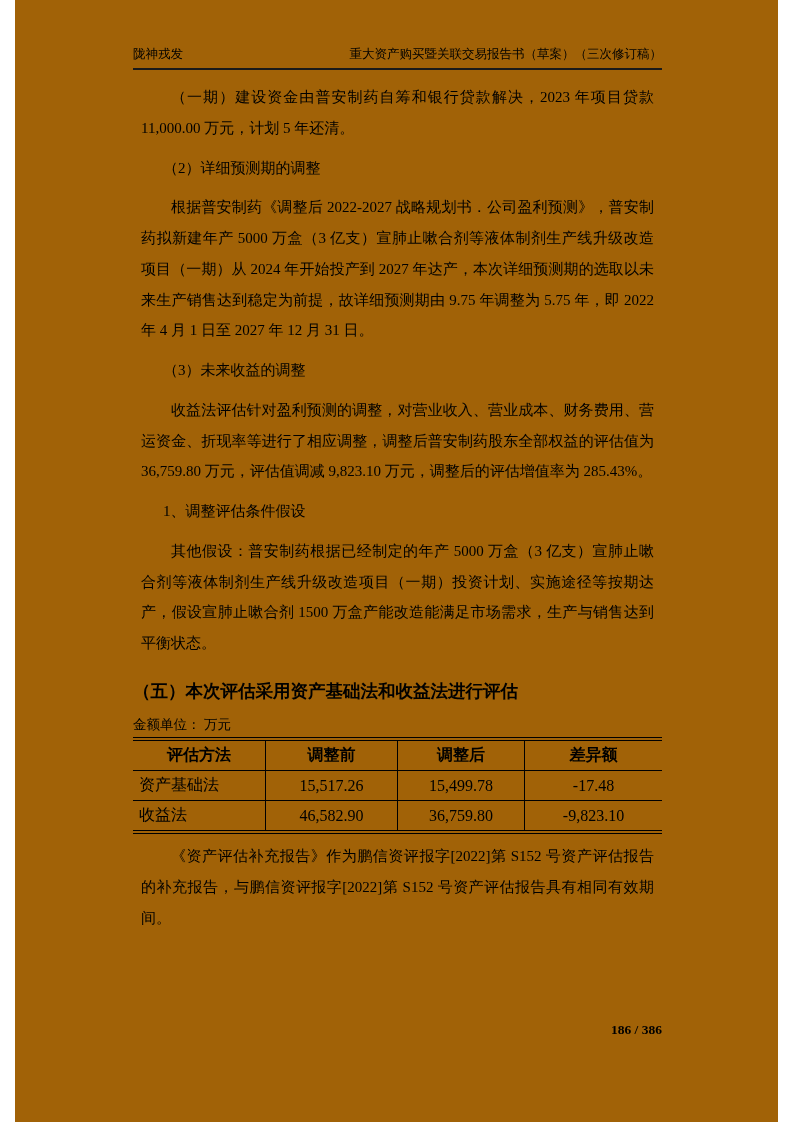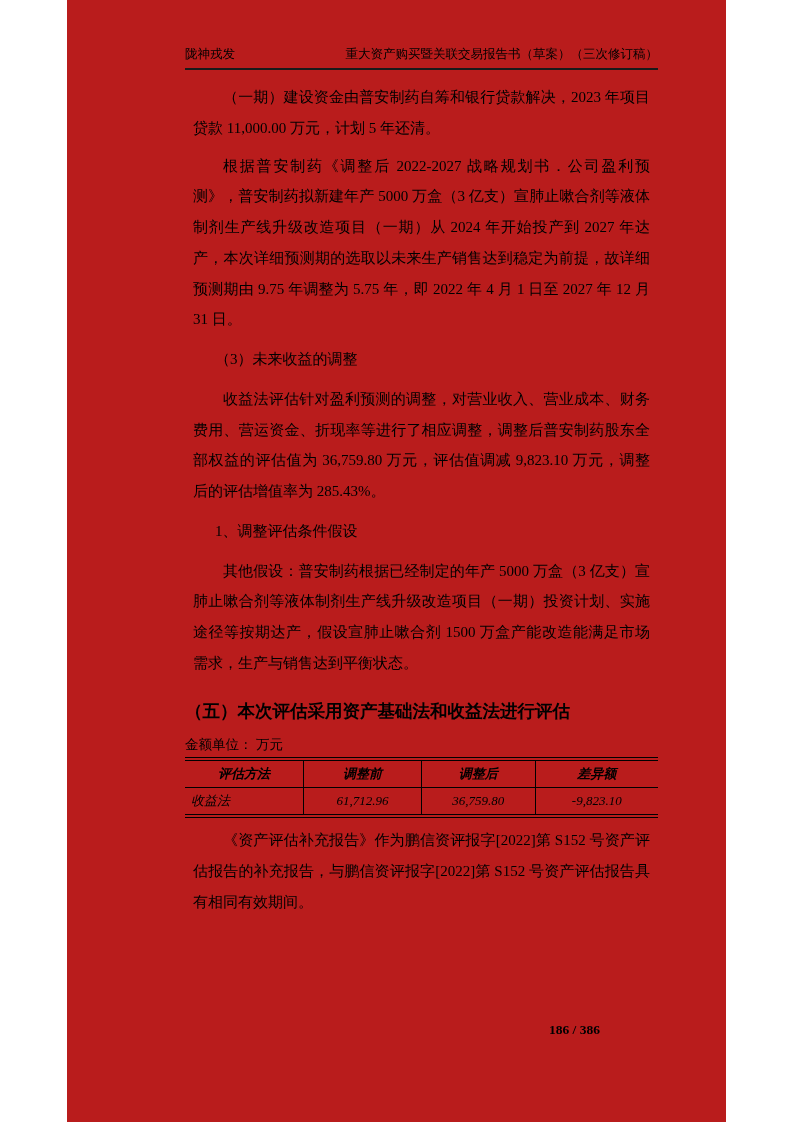--- a/index.html
+++ b/index.html
@@ -1,26 +1,26 @@
 <!DOCTYPE html>
 <html><head>
 <meta charset="utf-8">
 <style>
   * { margin: 0; padding: 0; box-sizing: border-box; }
   html, body { background: #ffffff; }
   .page {
     position: relative;
-    width: 659px;
+    width: 763px;
     height: 1122px;
     margin: 0 auto;
-    background: #b91c1c;
+    background: #a16207;
     color: #000;
     font-family: "Liberation Serif", "DejaVu Serif", serif;
     overflow: hidden;
-    padding: 46px 68px 0 118px;
+    padding: 46px 116px 0 118px;
   }
   .running-header {
     display: flex;
     justify-content: space-between;
     align-items: flex-end;
     font-size: 12.5px;
     padding-bottom: 5px;
     border-bottom: 2px solid #1a1a1a;
     margin-bottom: 12px;
   }
@@ -47,58 +47,58 @@
   .unit-note {
     font-size: 13.5px;
     text-align: left;
     margin: 4px 0 3px 0;
   }
   table.eval-table {
     width: 100%;
     border-collapse: collapse;
     border-top: 4px double #000;
     border-bottom: 4px double #000;
-    font-size: 13px;
-    font-style: italic;
+    font-size: 16px;
   }
   table.eval-table th, table.eval-table td {
     border: 1px solid #000;
     padding: 4px 6px;
   }
   table.eval-table tr > *:first-child { border-left: none; }
   table.eval-table tr > *:last-child { border-right: none; }
   table.eval-table th {
     font-family: "Liberation Sans", "DejaVu Sans", sans-serif;
     font-weight: bold;
     text-align: center;
     height: 29px;
   }
   table.eval-table td { height: 27px; }
   td.cell-method { text-align: left; padding-left: 4px; }
   td.cell-num { text-align: center; }
   .page-footer {
     position: absolute;
     top: 1022px;
-    right: 126px;
+    right: 116px;
     font-size: 13.5px;
     font-weight: bold;
   }
 </style>
 </head>
 <body>
 
 <div class="page">
 
   <div class="running-header">
     <span>陇神戎发</span>
     <span>重大资产购买暨关联交易报告书（草案）（三次修订稿）</span>
   </div>
 
   <p class="body-para">（一期）建设资金由普安制药自筹和银行贷款解决，2023 年项目贷款 11,000.00 万元，计划 5 年还清。</p>
 
+  <p class="sub-heading">（2）详细预测期的调整</p>
 
   <p class="body-para">根据普安制药《调整后 2022-2027 战略规划书．公司盈利预测》，普安制药拟新建年产 5000 万盒（3 亿支）宣肺止嗽合剂等液体制剂生产线升级改造项目（一期）从 2024 年开始投产到 2027 年达产，本次详细预测期的选取以未来生产销售达到稳定为前提，故详细预测期由 9.75 年调整为 5.75 年，即 2022 年 4 月 1 日至 2027 年 12 月 31 日。</p>
 
   <p class="sub-heading">（3）未来收益的调整</p>
 
   <p class="body-para">收益法评估针对盈利预测的调整，对营业收入、营业成本、财务费用、营运资金、折现率等进行了相应调整，调整后普安制药股东全部权益的评估值为 36,759.80 万元，评估值调减 9,823.10 万元，调整后的评估增值率为 285.43%。</p>
 
   <p class="sub-heading">1、调整评估条件假设</p>
 
   <p class="body-para">其他假设：普安制药根据已经制定的年产 5000 万盒（3 亿支）宣肺止嗽合剂等液体制剂生产线升级改造项目（一期）投资计划、实施途径等按期达产，假设宣肺止嗽合剂 1500 万盒产能改造能满足市场需求，生产与销售达到平衡状态。</p>
@@ -118,22 +118,28 @@
     <thead>
       <tr>
         <th>评估方法</th>
         <th>调整前</th>
         <th>调整后</th>
         <th>差异额</th>
       </tr>
     </thead>
     <tbody>
       <tr>
+        <td class="cell-method">资产基础法</td>
+        <td class="cell-num">15,517.26</td>
+        <td class="cell-num">15,499.78</td>
+        <td class="cell-num">-17.48</td>
+      </tr>
+      <tr>
         <td class="cell-method">收益法</td>
-        <td class="cell-num">61,712.96</td>
+        <td class="cell-num">46,582.90</td>
         <td class="cell-num">36,759.80</td>
         <td class="cell-num">-9,823.10</td>
       </tr>
     </tbody>
   </table>
 
   <p class="body-para">《资产评估补充报告》作为鹏信资评报字[2022]第 S152 号资产评估报告的补充报告，与鹏信资评报字[2022]第 S152 号资产评估报告具有相同有效期间。</p>
 
   <div class="page-footer">186 / 386</div>
 

